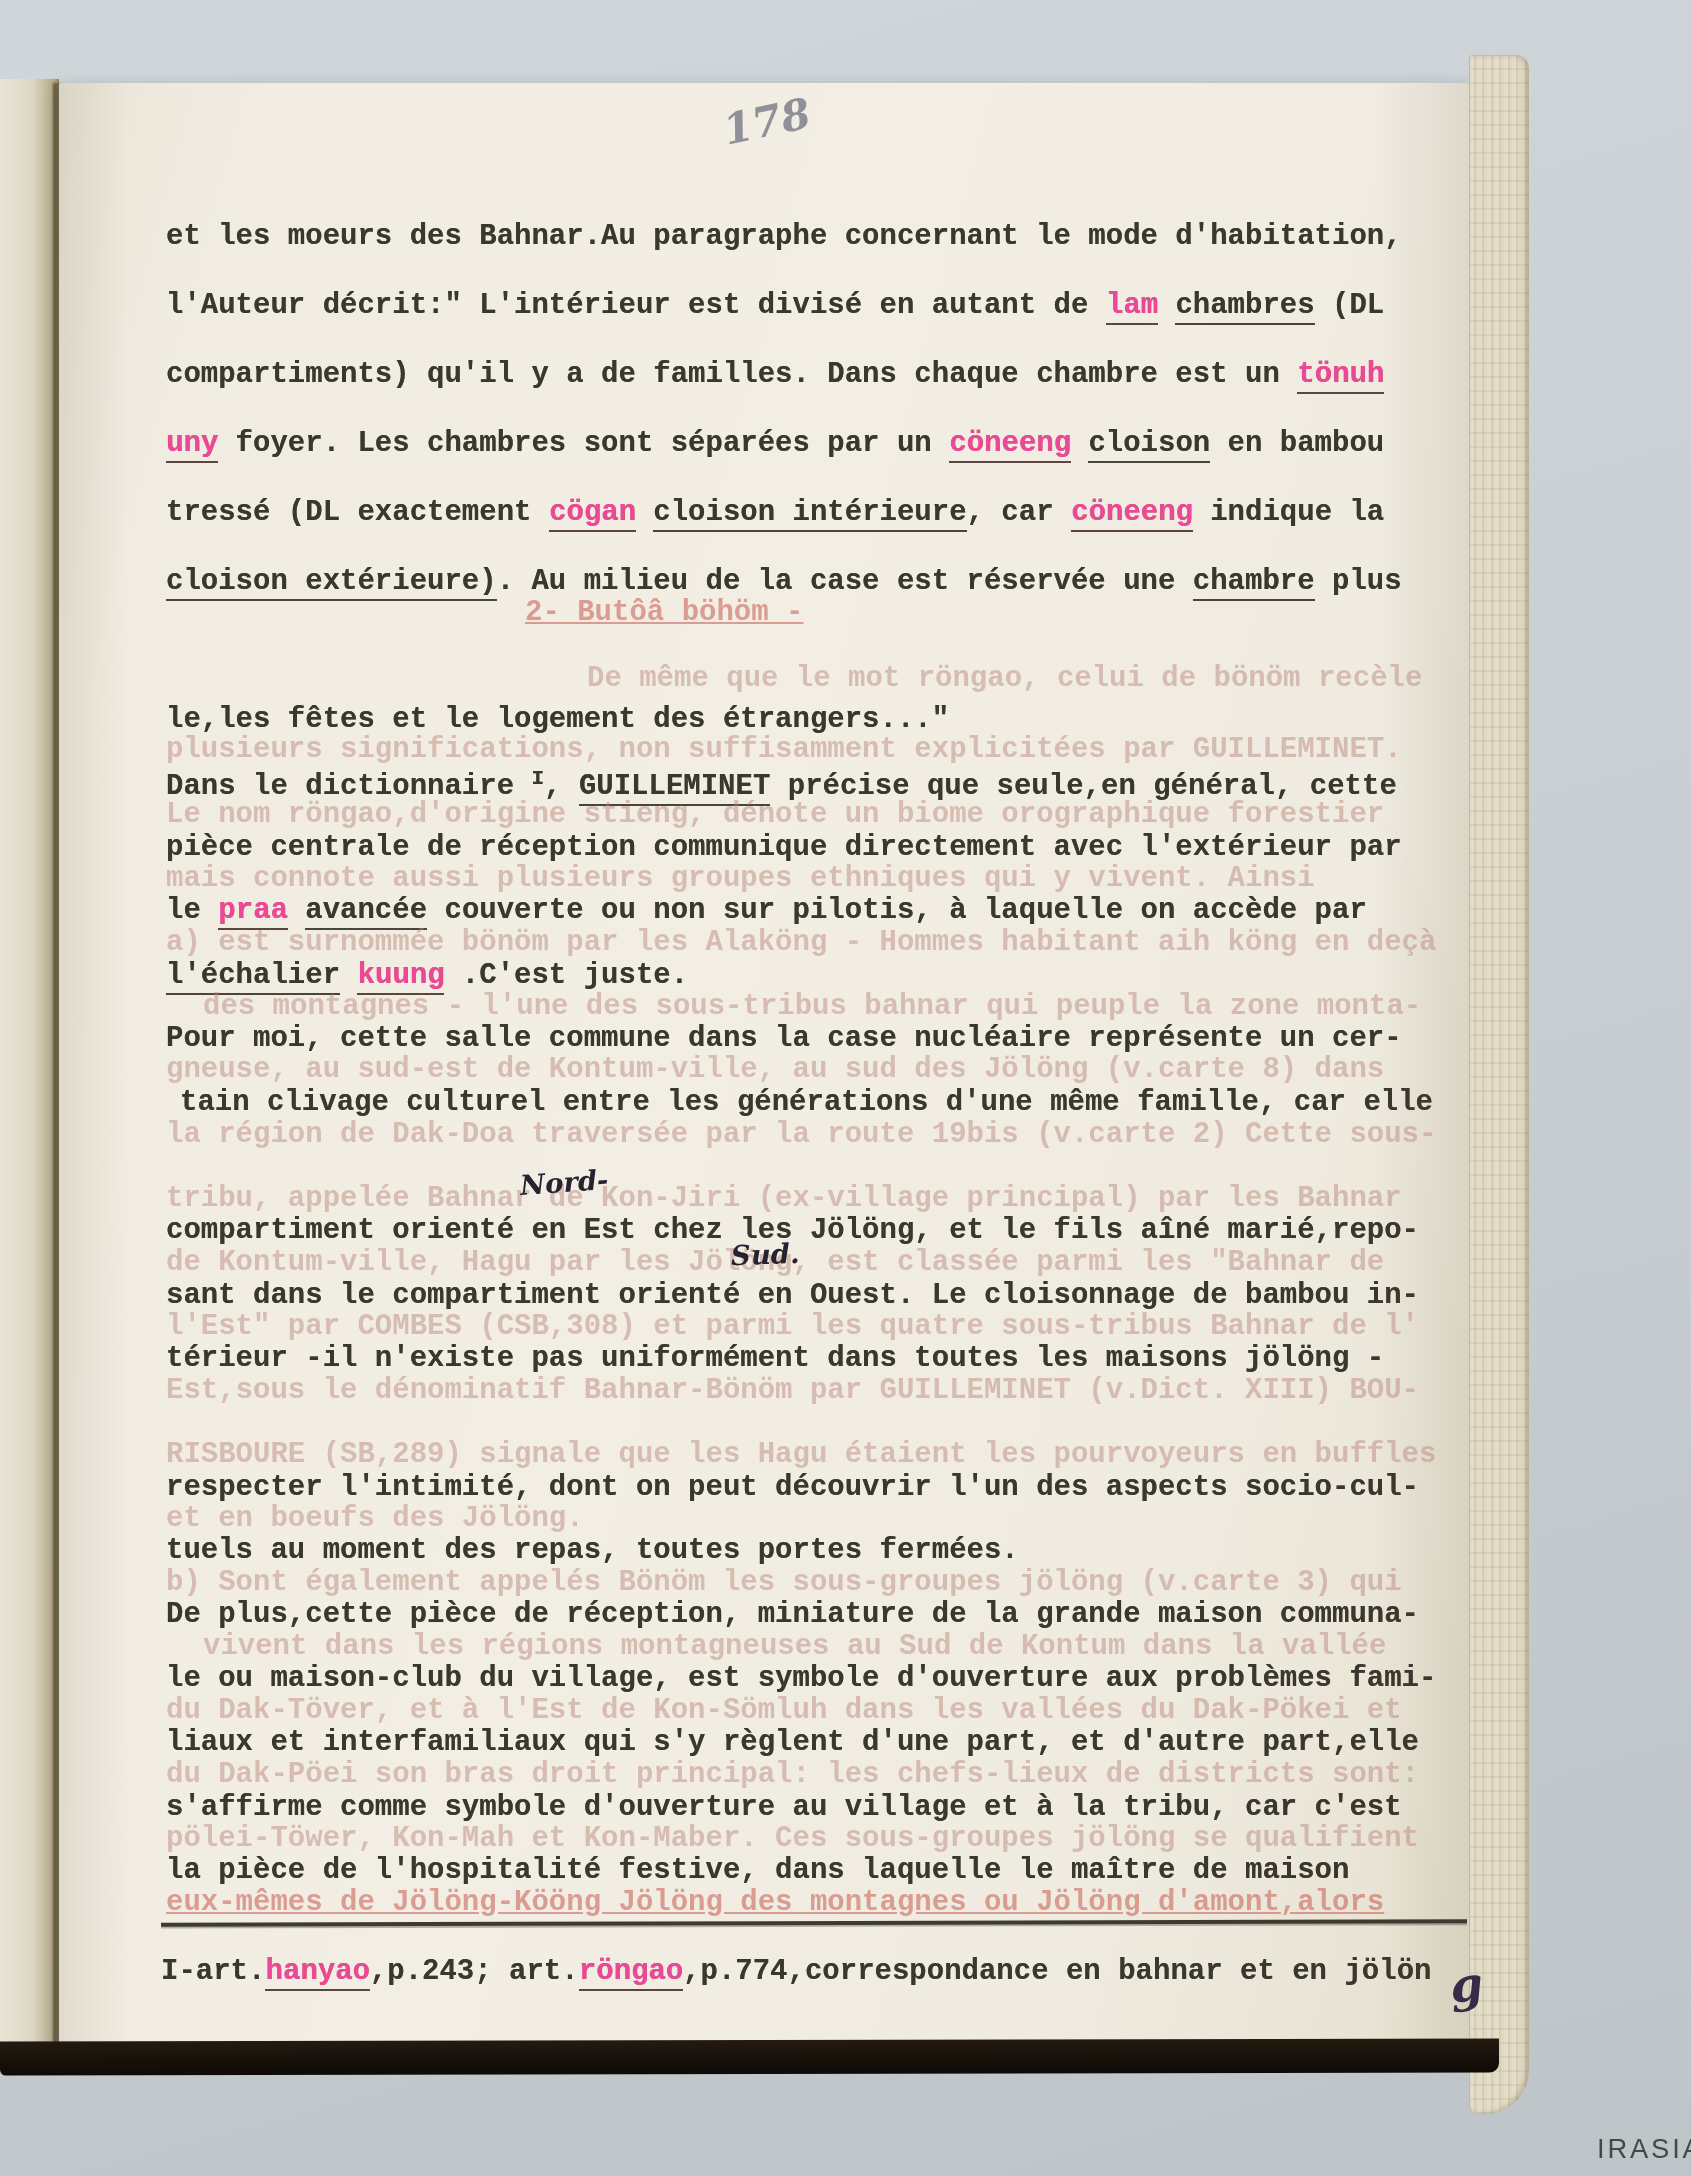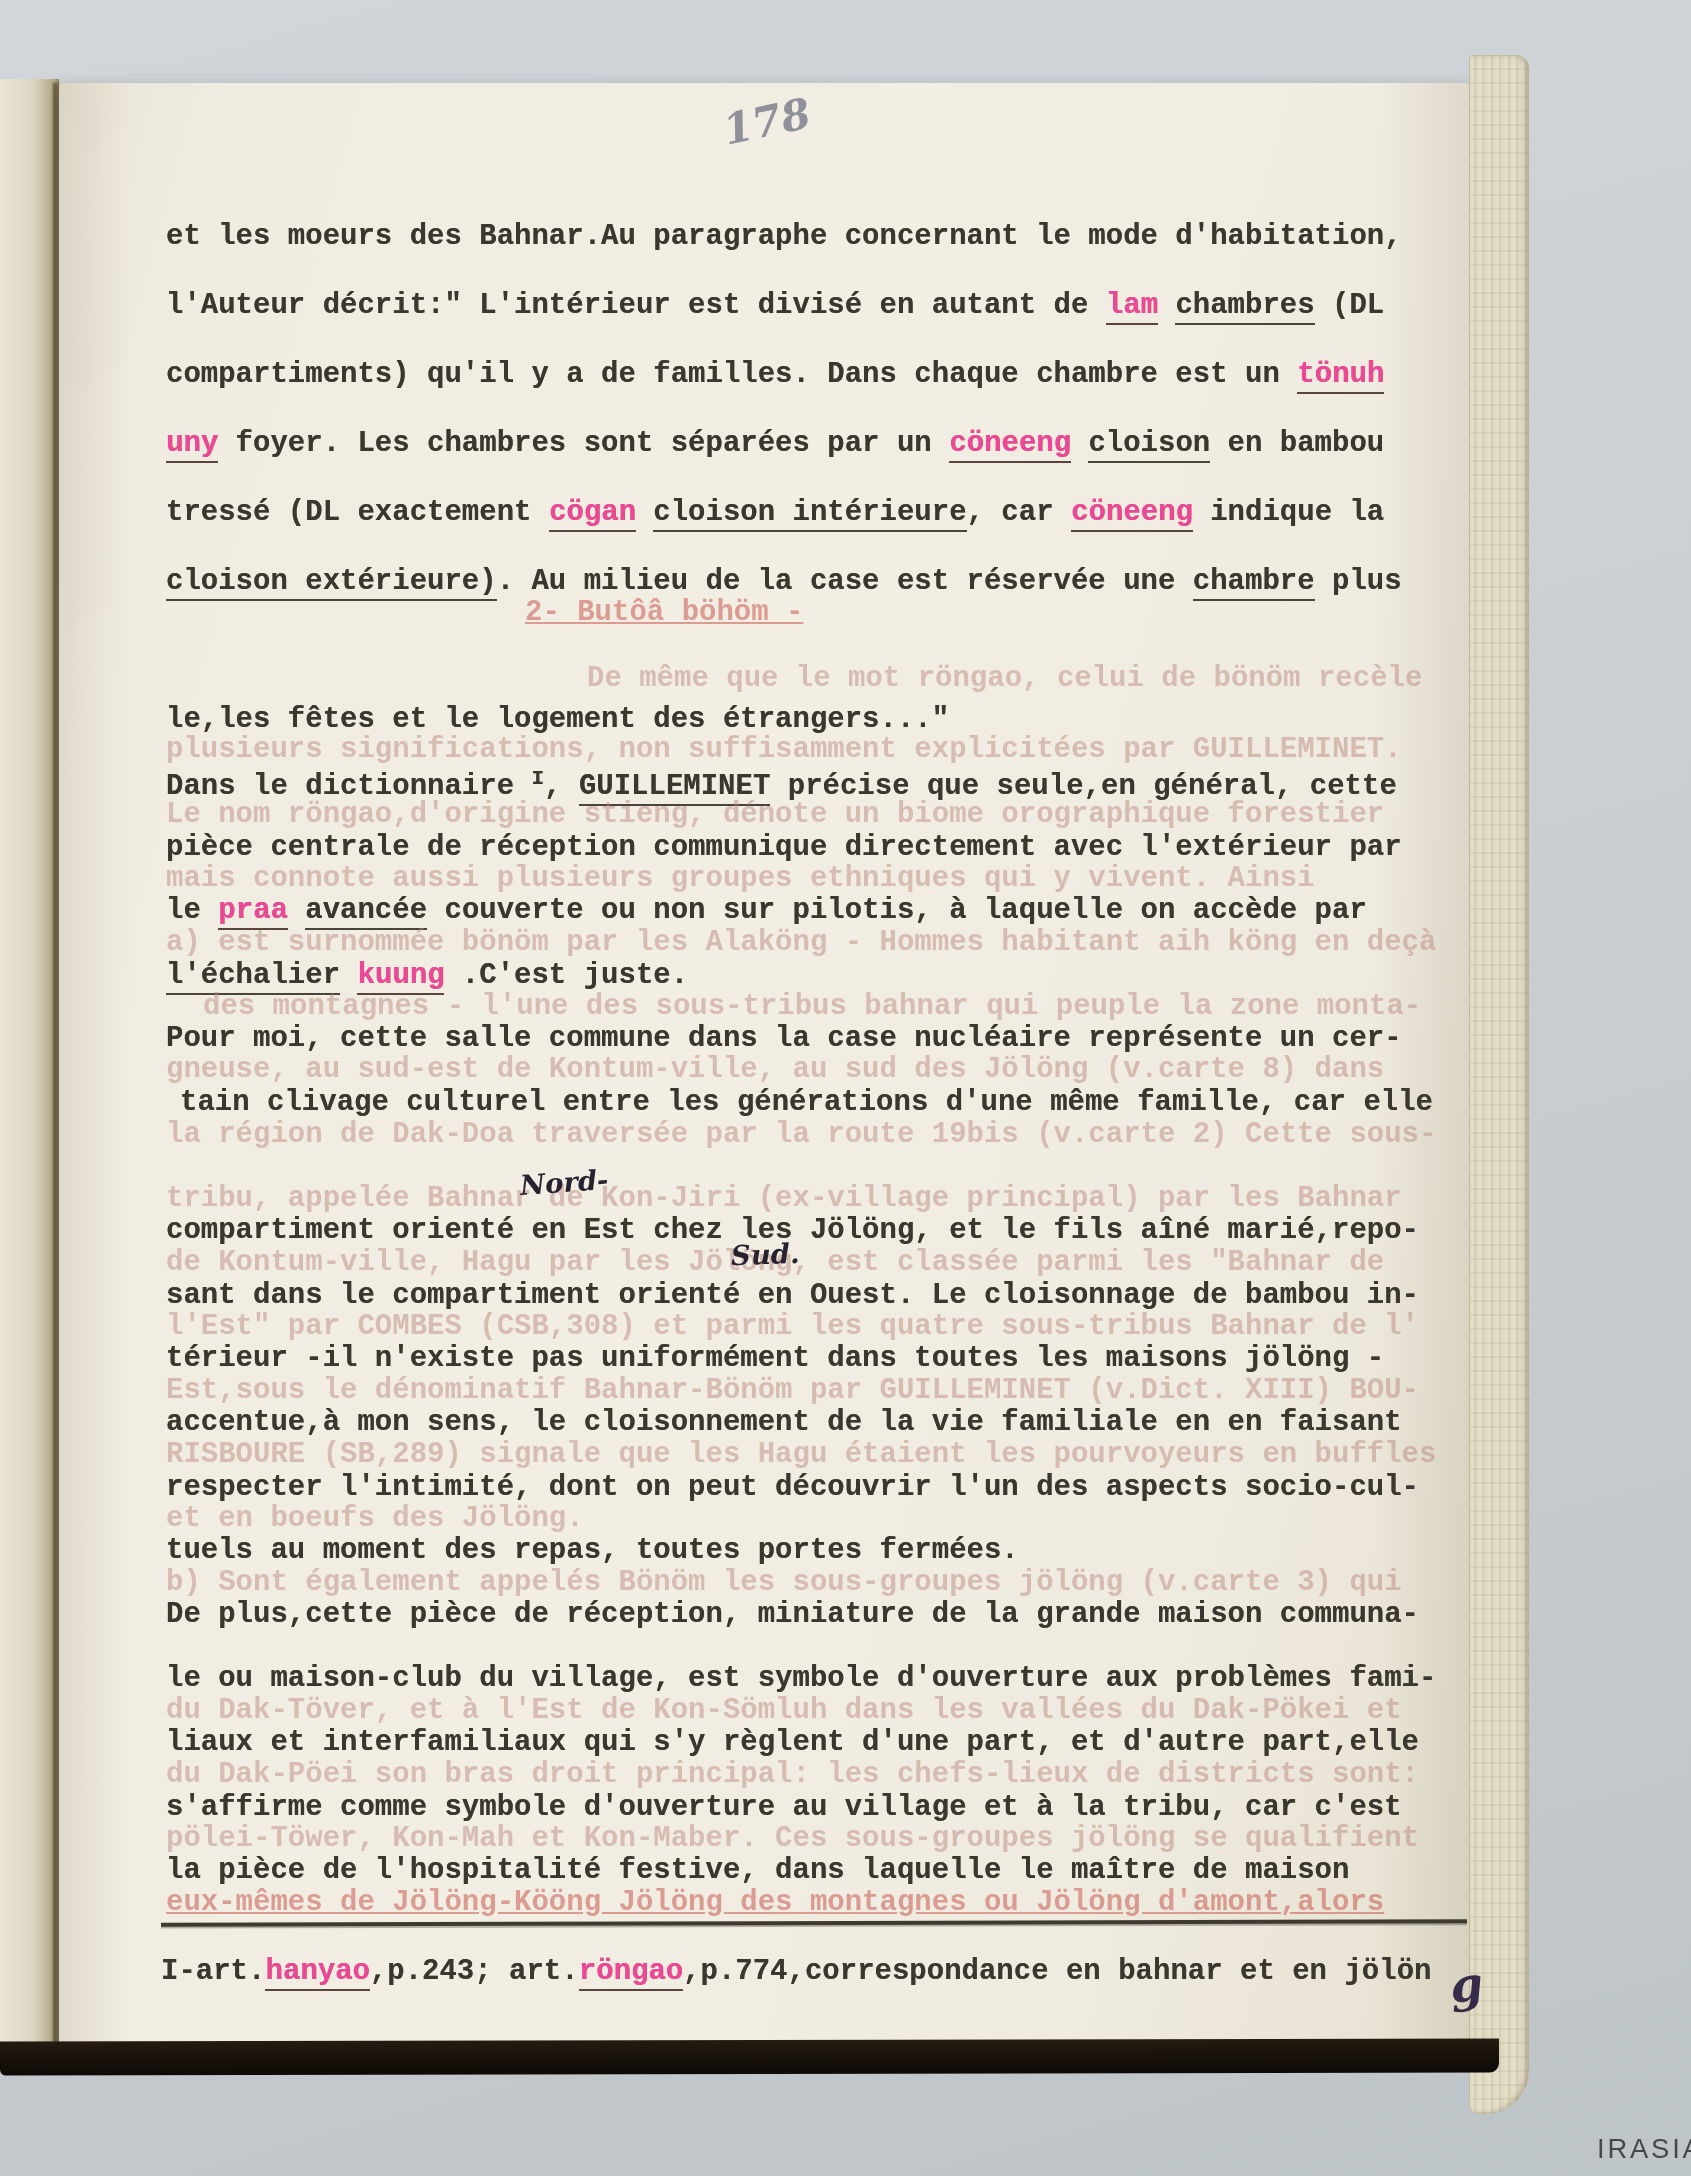--- a/index.html
+++ b/index.html
@@ -91,21 +91,20 @@
       <div class="tline" style="top: 703px; left: 166px;"><span>le,les fêtes et le logement des étrangers..."</span></div>
       <div class="tline" style="top: 767px; left: 166px;"><span>Dans le dictionnaire </span><span class="w-sup">I</span><span>, </span><span class="w-u">GUILLEMINET</span><span> précise que seule,en général, cette</span></div>
       <div class="tline" style="top: 831px; left: 166px;"><span>pièce centrale de réception communique directement avec l'extérieur par</span></div>
       <div class="tline" style="top: 894px; left: 166px;"><span>le </span><span class="w-r">praa</span><span> </span><span class="w-u">avancée</span><span> couverte ou non sur pilotis, à laquelle on accède par</span></div>
       <div class="tline" style="top: 959px; left: 166px;"><span class="w-u">l'échalier</span><span> </span><span class="w-r">kuung</span><span> .C'est juste.</span></div>
       <div class="tline" style="top: 1022px; left: 166px;"><span>Pour moi, cette salle commune dans la case nucléaire représente un cer-</span></div>
       <div class="tline" style="top: 1086px; left: 180px;"><span>tain clivage culturel entre les générations d'une même famille, car elle</span></div>
       <div class="tline" style="top: 1214px; left: 166px;"><span>compartiment orienté en Est chez les Jölöng, et le fils aîné marié,repo-</span></div>
       <div class="tline" style="top: 1279px; left: 166px;"><span>sant dans le compartiment orienté en Ouest. Le cloisonnage de bambou in-</span></div>
       <div class="tline" style="top: 1342px; left: 166px;"><span>térieur -il n'existe pas uniformément dans toutes les maisons jölöng -</span></div>
-      <div class="tline" style="top: 1406px; left: 166px;"><span>accentue,à mon sens, le cloisonnement de la vie familiale en en faisant</span></div>
       <div class="tline" style="top: 1471px; left: 166px;"><span>respecter l'intimité, dont on peut découvrir l'un des aspects socio-cul-</span></div>
       <div class="tline" style="top: 1534px; left: 166px;"><span>tuels au moment des repas, toutes portes fermées.</span></div>
       <div class="tline" style="top: 1598px; left: 166px;"><span>De plus,cette pièce de réception, miniature de la grande maison communa-</span></div>
       <div class="tline" style="top: 1662px; left: 166px;"><span>le ou maison-club du village, est symbole d'ouverture aux problèmes fami-</span></div>
       <div class="tline" style="top: 1726px; left: 166px;"><span>liaux et interfamiliaux qui s'y règlent d'une part, et d'autre part,elle</span></div>
       <div class="tline" style="top: 1791px; left: 166px;"><span>s'affirme comme symbole d'ouverture au village et à la tribu, car c'est</span></div>
       <div class="tline" style="top: 1854px; left: 166px;"><span>la pièce de l'hospitalité festive, dans laquelle le maître de maison</span></div>
       <div class="bline strong" style="top: 596px; left: 525px;">2- Butôâ böhöm -</div>
       <div class="bline" style="top: 662px; left: 587px;">De même que le mot röngao, celui de bönöm recèle</div>
       <div class="bline" style="top: 733px; left: 166px;">plusieurs significations, non suffisamment explicitées par GUILLEMINET.</div>
@@ -115,20 +114,21 @@
       <div class="bline" style="top: 990px; left: 203px;">des montagnes - l'une des sous-tribus bahnar qui peuple la zone monta-</div>
       <div class="bline" style="top: 1053px; left: 166px;">gneuse, au sud-est de Kontum-ville, au sud des Jölöng (v.carte 8) dans</div>
       <div class="bline" style="top: 1118px; left: 166px;">la région de Dak-Doa traversée par la route 19bis (v.carte 2) Cette sous-</div>
       <div class="bline" style="top: 1182px; left: 166px;">tribu, appelée Bahnar de Kon-Jiri (ex-village principal) par les Bahnar</div>
       <div class="bline" style="top: 1246px; left: 166px;">de Kontum-ville, Hagu par les Jölöng, est classée parmi les "Bahnar de</div>
       <div class="bline" style="top: 1310px; left: 166px;">l'Est" par COMBES (CSB,308) et parmi les quatre sous-tribus Bahnar de l'</div>
       <div class="bline" style="top: 1374px; left: 166px;">Est,sous le dénominatif Bahnar-Bönöm par GUILLEMINET (v.Dict. XIII) BOU-</div>
       <div class="bline" style="top: 1438px; left: 166px;">RISBOURE (SB,289) signale que les Hagu étaient les pourvoyeurs en buffles</div>
       <div class="bline" style="top: 1502px; left: 166px;">et en boeufs des Jölöng.</div>
       <div class="bline" style="top: 1566px; left: 166px;">b) Sont également appelés Bönöm les sous-groupes jölöng (v.carte 3) qui</div>
+      <div class="bline" style="top: 1630px; left: 203px;">vivent dans les régions montagneuses au Sud de Kontum dans la vallée</div>
       <div class="bline" style="top: 1694px; left: 166px;">du Dak-Töver, et à l'Est de Kon-Sömluh dans les vallées du Dak-Pökei et</div>
       <div class="bline" style="top: 1758px; left: 166px;">du Dak-Pöei son bras droit principal: les chefs-lieux de districts sont:</div>
       <div class="bline" style="top: 1822px; left: 166px;">pölei-Töwer, Kon-Mah et Kon-Maber. Ces sous-groupes jölöng se qualifient</div>
       <div class="bline strong" style="top: 1886px; left: 166px;">eux-mêmes de Jölöng-Kööng Jölöng des montagnes ou Jölöng d'amont,alors</div>
       <div class="fsep" style="left: 161px; top: 1921px; width: 1306px;"></div>
       <div class="tline" style="top: 1955px; left: 161px;"><span>I-art.</span><span class="w-r">hanyao</span><span>,p.243; art.</span><span class="w-r">röngao</span><span>,p.774,correspondance en bahnar et en jölön</span></div>
       <div class="hand" style="left: 723px; top: 97px; font-size: 42px; color: rgb(144, 144, 154); transform: rotate(-12deg);">178</div>
       <div class="hand" style="left: 520px; top: 1166px; font-size: 27.4px; color: rgb(38, 34, 48); transform: rotate(-4deg);">Nord-</div>
       <div class="hand" style="left: 731px; top: 1238px; font-size: 27.4px; color: rgb(38, 34, 48); transform: rotate(-2deg);">Sud.</div>
       <div class="hand" style="left: 1450px; top: 1957px; font-size: 47px; color: rgb(54, 44, 73); transform: rotate(-6deg);">g</div>

